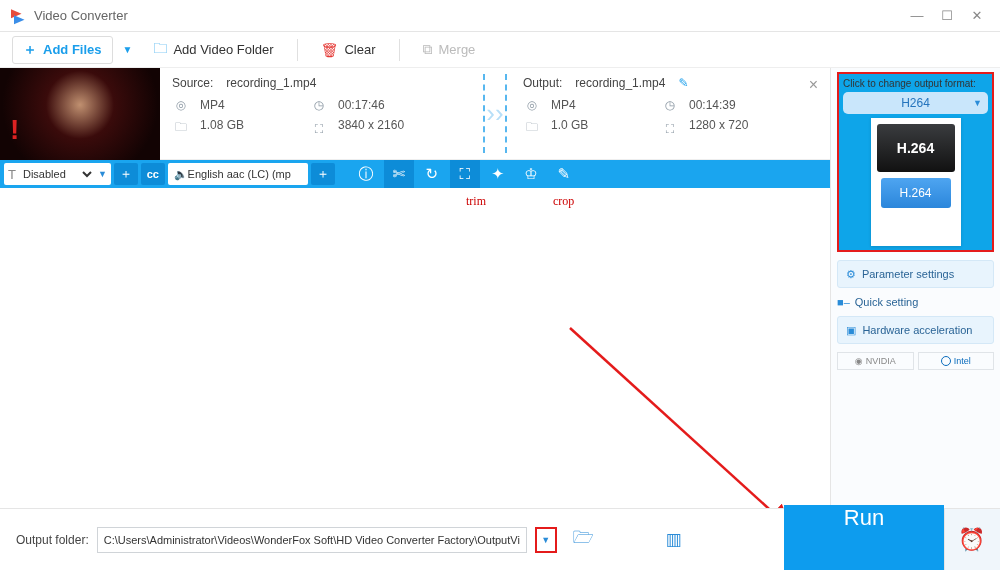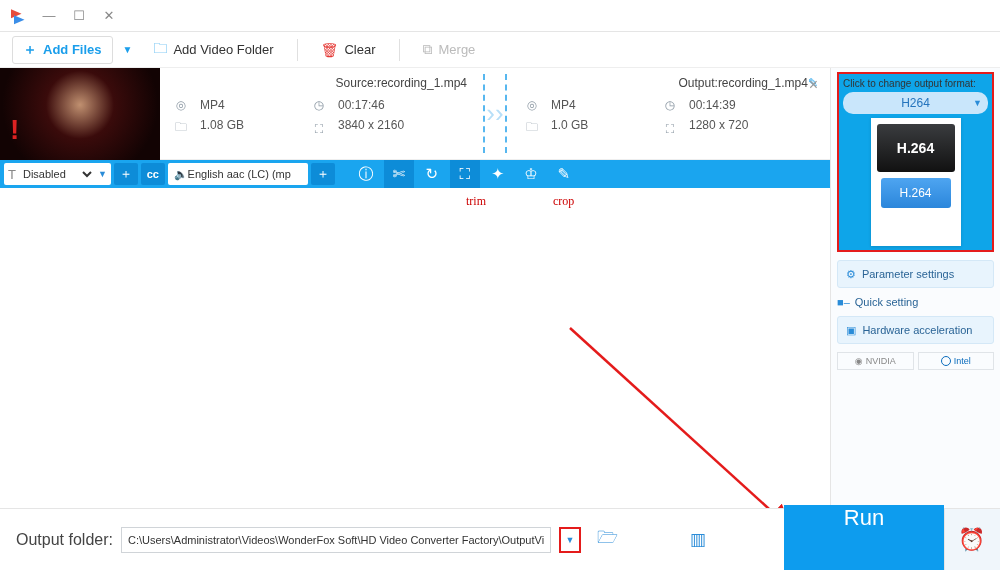--- a/index.html
+++ b/index.html
@@ -19,21 +19,21 @@
 .merge { color: #bbb; }
 .merge .glyph { color: #bbb; }
 
 .content { display: flex; height: 440px; }
 .main { flex: 1; position: relative; }
 .item-row { display: flex; height: 92px; border-bottom: 1px solid #eee; position: relative; }
 .thumb { width: 160px; height: 92px; background: #1a0000; position: relative; }
 .thumb-img { position:absolute; inset:0; background: radial-gradient(circle at 50% 40%, #c09070 0%, #3a0b0b 35%, #120303 80%); }
 .thumb-mark { position:absolute; left:10px; bottom:14px; color:#d22; font-size:28px; font-weight:bold; }
 .filecol { flex: 1; padding: 8px 12px; position: relative; }
-.filecol .hdr { font-size: 12px; color: #444; margin-bottom: 8px; display:flex; align-items:center; gap:0;justify-content:flex-end;}
+.filecol .hdr { font-size: 12px; color: #444; margin-bottom: 8px; display:flex; align-items:center; gap:13px;}
 .filecol .row { display: flex; gap: 10px; font-size: 12px; color: #555; margin-bottom: 6px; }
 .iconcell { width: 18px; color: #8e9aa5; display:inline-flex; align-items:center; justify-content:center; }
 .valcell { min-width: 100px; }
 .divider-arrow { width: 32px; display:flex; align-items:center; justify-content:center; color:#bcd9f0; font-size:22px; position:relative; }
 .divider-arrow .l, .divider-arrow .r { position:absolute; top:6px; bottom:6px; border-left:2px dashed #57b7ef; }
 .divider-arrow .l { left:4px; } .divider-arrow .r { right:4px; }
 .divider-arrow .ch { color:#b7dff8; font-size:26px; }
 .edit-icon { color:#1a9eeb; cursor:pointer; }
 .close-x { position:absolute; top:8px; right:12px; color:#999; font-size:16px; cursor:pointer; }
 
@@ -46,59 +46,60 @@
 .ab-tool { width:30px; height:28px; display:flex; align-items:center; justify-content:center; color:#fff; font-size:15px; cursor:pointer; }
 .ab-tool.active { background:#0d8cd8; }
 
 .anno-trim, .anno-crop { position:absolute; font-size:12px; color:#c00; font-family: "Times New Roman", serif; }
 .anno-trim { left: 466px; top: 126px; }
 .anno-crop { left: 553px; top: 126px; }
 
 .sidepanel { width: 170px; border-left: 1px solid #e5e5e5; background: #fafcfe; padding: 4px 6px; display:flex; flex-direction:column; gap:8px; }
 .fmtbox { border: 2px solid #e41b1b; padding: 4px; background:#0ea5e9; }
 .fmtbox .hint { font-size:10px; color:#333; text-align:left; margin-bottom:3px; }
-.fmtbox .pill { height:22px; background:#c9e6fb; border-radius:10px; display:flex; align-items:center; justify-content:center; font-size:12px; color:#2474bd; position:relative; cursor:pointer; margin-bottom:4px;}
+.fmtbox .pill { height:22px; background:#c9e6fb; border-radius:5px; display:flex; align-items:center; justify-content:center; font-size:12px; color:#2474bd; position:relative; cursor:pointer; margin-bottom:4px;}
 .fmtbox .pill .car { position:absolute; right:6px; color:#2a8cd8; font-size:9px; }
 .fmtcard { width: 90px; height: 128px; margin: 0 auto; background:#fff; box-shadow: 0 1px 3px rgba(0,0,0,.15); padding:6px; display:flex; flex-direction:column; gap:6px; align-items:center; }
 .fmtcard .top { width:78px; height:48px; background:linear-gradient(#3a3c3f,#111); color:#fff; display:flex; align-items:center; justify-content:center; font-weight:bold; font-size:14px; border-radius:3px;}
 .fmtcard .bot { width:70px; height:30px; background:linear-gradient(#4ea5f1,#2b86db); color:#fff; display:flex; align-items:center; justify-content:center; font-size:12px; border-radius:3px;}
 .side-btn { height:28px; background:#e8f4fd; border:1px solid #d4e8f7; display:flex; align-items:center; gap:6px; padding:0 8px; font-size:11px; color:#2a6496; cursor:pointer; border-radius:3px;}
 .side-btn .glyph { color:#2a8cd8; }
 .qs-label { font-size:11px; color:#2a6496; display:flex; align-items:center; gap:5px; }
 .qs-slider { position:relative; height:34px; margin: 2px 4px 0; }
 .qs-track { position:absolute; top:16px; left:10px; right:10px; height:3px; background:#d0d4d8; }
 .qs-tick { position:absolute; top:13px; width:1px; height:9px; background:#c0c4c8; }
 .qs-marks { position:absolute; inset:0; }
 .qs-top, .qs-bot { position:absolute; font-size:9px; color:#9aa3a9; transform:translateX(-50%);}
 .qs-top { top:0;} .qs-bot { top:24px;}
 .hw-logos { display:flex; gap:4px; }
 .hw-logo { flex:1; height:18px; border:1px solid #e0e4e8; font-size:9px; display:flex; align-items:center; justify-content:center; gap:3px; color:#888; }
 .hw-logo.intel { color:#0a6cbd; }
 .intel-ring { width:10px; height:10px; border:1.5px solid #0a6cbd; border-radius:50%; }
 
 .footer { position:absolute; bottom:0; left:0; right:0; height:62px; border-top:1px solid #e5e5e5; display:flex; align-items:center; background:#fff; }
 .foot-left { flex:1; display:flex; align-items:center; padding: 0 16px; gap:8px; }
-.foot-lbl { font-size:16px; color:#444; }
+.foot-lbl { font-size:12px; color:#444; }
 .foot-input { height:26px; flex:0 0 430px; border:1px solid #d0d4d8; font-size:11px; padding:0 6px; color:#333; }
 .foot-drop { width:22px; height:26px; border:2px solid #e41b1b; display:flex; align-items:center; justify-content:center; cursor:pointer; }
 .foot-drop .car { color:#2a8cd8; font-size:9px; }
 .foot-icon { color:#2a8cd8; font-size:17px; cursor:pointer; padding:0 8px; }
 .run-btn { width:160px; height:70px; background:#0d9cee; color:#fff; font-size:22px; display:flex; justify-content:center; cursor:pointer; font-weight:500; }
 .alarm-btn { width:56px; height:62px; background:#f0f6fb; color:#2a8cd8; display:flex; align-items:center; justify-content:center; font-size:22px; cursor:pointer; border-left:1px solid #e5e5e5;}
 
 .red-arrow { position:absolute; pointer-events:none; }
 </style>
 </head>
 <body>
 
 <div class="titlebar">
   <svg class="logo" viewBox="0 0 24 24">
       <path d="M4 3 L18 9 L4 15 Z" fill="#e74c3c"></path>
       <path d="M8 11 L22 17 L8 23 Z" fill="#3b8ee8"></path>
     </svg>
+  <span class="title">Video Converter</span>
   <div class="win-icon">—</div>
   <div class="win-icon">☐</div>
   <div class="win-icon">✕</div>
 </div>
 
 <div class="toolbar">
   <div class="tb-btn addfiles">
     <span class="glyph">＋</span>
     <span>Add Files</span>
   </div>

